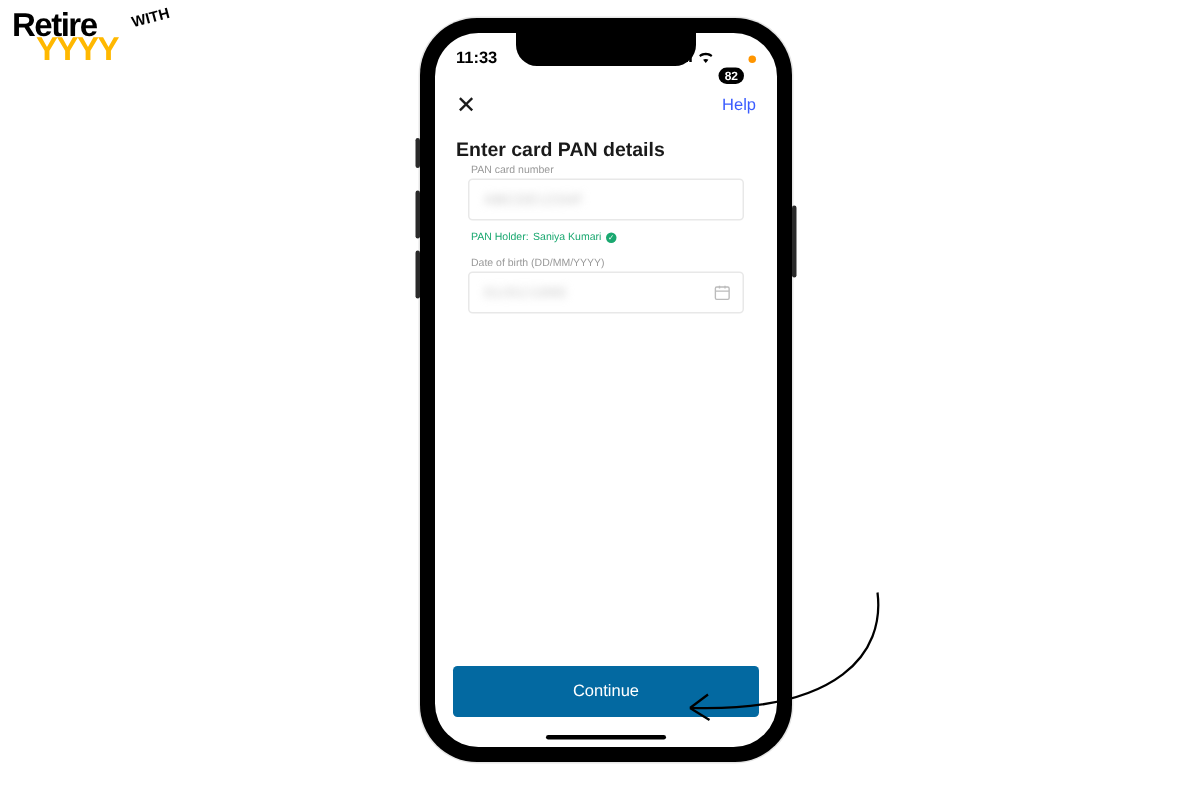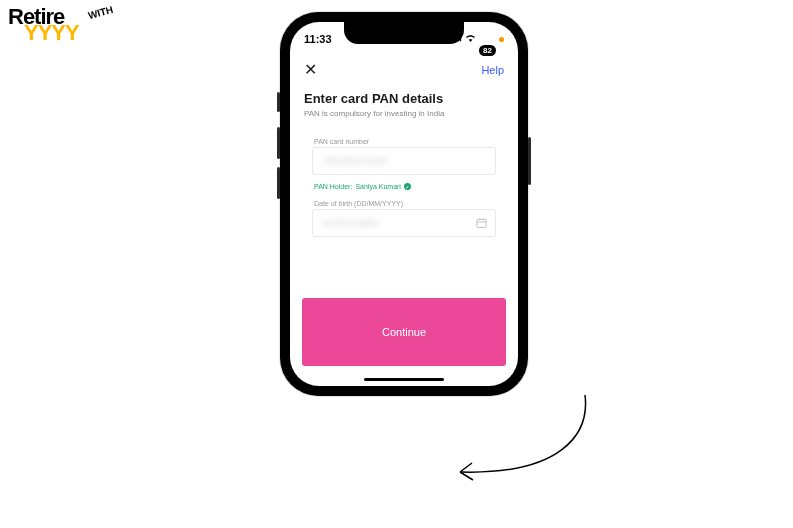--- a/index.html
+++ b/index.html
@@ -28,21 +28,21 @@
       font-size: 10px;
       color: #000;
       transform: rotate(-15deg);
       letter-spacing: 0;
     }
     .phone-frame {
       position: absolute;
       left: 280px;
       top: 12px;
       width: 248px;
-      height: 384px;
+      height: 496px;
       background: #000;
       border-radius: 38px;
       padding: 10px;
       box-shadow: 0 0 0 1px rgba(0,0,0,0.1);
     }
     .phone-side-btn {
       position: absolute;
       background: #2a2a2a;
       border-radius: 2px;
     }
@@ -174,24 +174,24 @@
       top: 50%;
       transform: translateY(-50%);
       width: 11px;
       height: 11px;
     }
     .continue-btn {
       position: absolute;
       bottom: 20px;
       left: 12px;
       right: 12px;
-      background: #ec4899;
+      background: #0369a1;
       color: #fff;
       text-align: center;
-      padding: 28px;
+      padding: 11px;
       font-size: 11px;
       font-weight: 500;
       border-radius: 3px;
       cursor: pointer;
     }
     .home-bar {
       position: absolute;
       bottom: 5px;
       left: 50%;
       transform: translateX(-50%);
@@ -245,21 +245,20 @@
       </div>
     </div>
 
     <div class="header-row">
       <span class="close-x">✕</span>
       <span class="help-link">Help</span>
     </div>
 
     <div class="content">
       <div class="title">Enter card PAN details</div>
-      <div class="subtitle">PAN is compulsory for investing in India</div>
 
       <div class="field-label">PAN card number</div>
       <div class="input-box">
         <span class="blurred-val">ABCDE1234F</span>
       </div>
 
       <div class="pan-holder">
         <span>PAN Holder:</span>
         <span>Saniya Kumari</span>
         <span class="verify-badge">✓</span>

